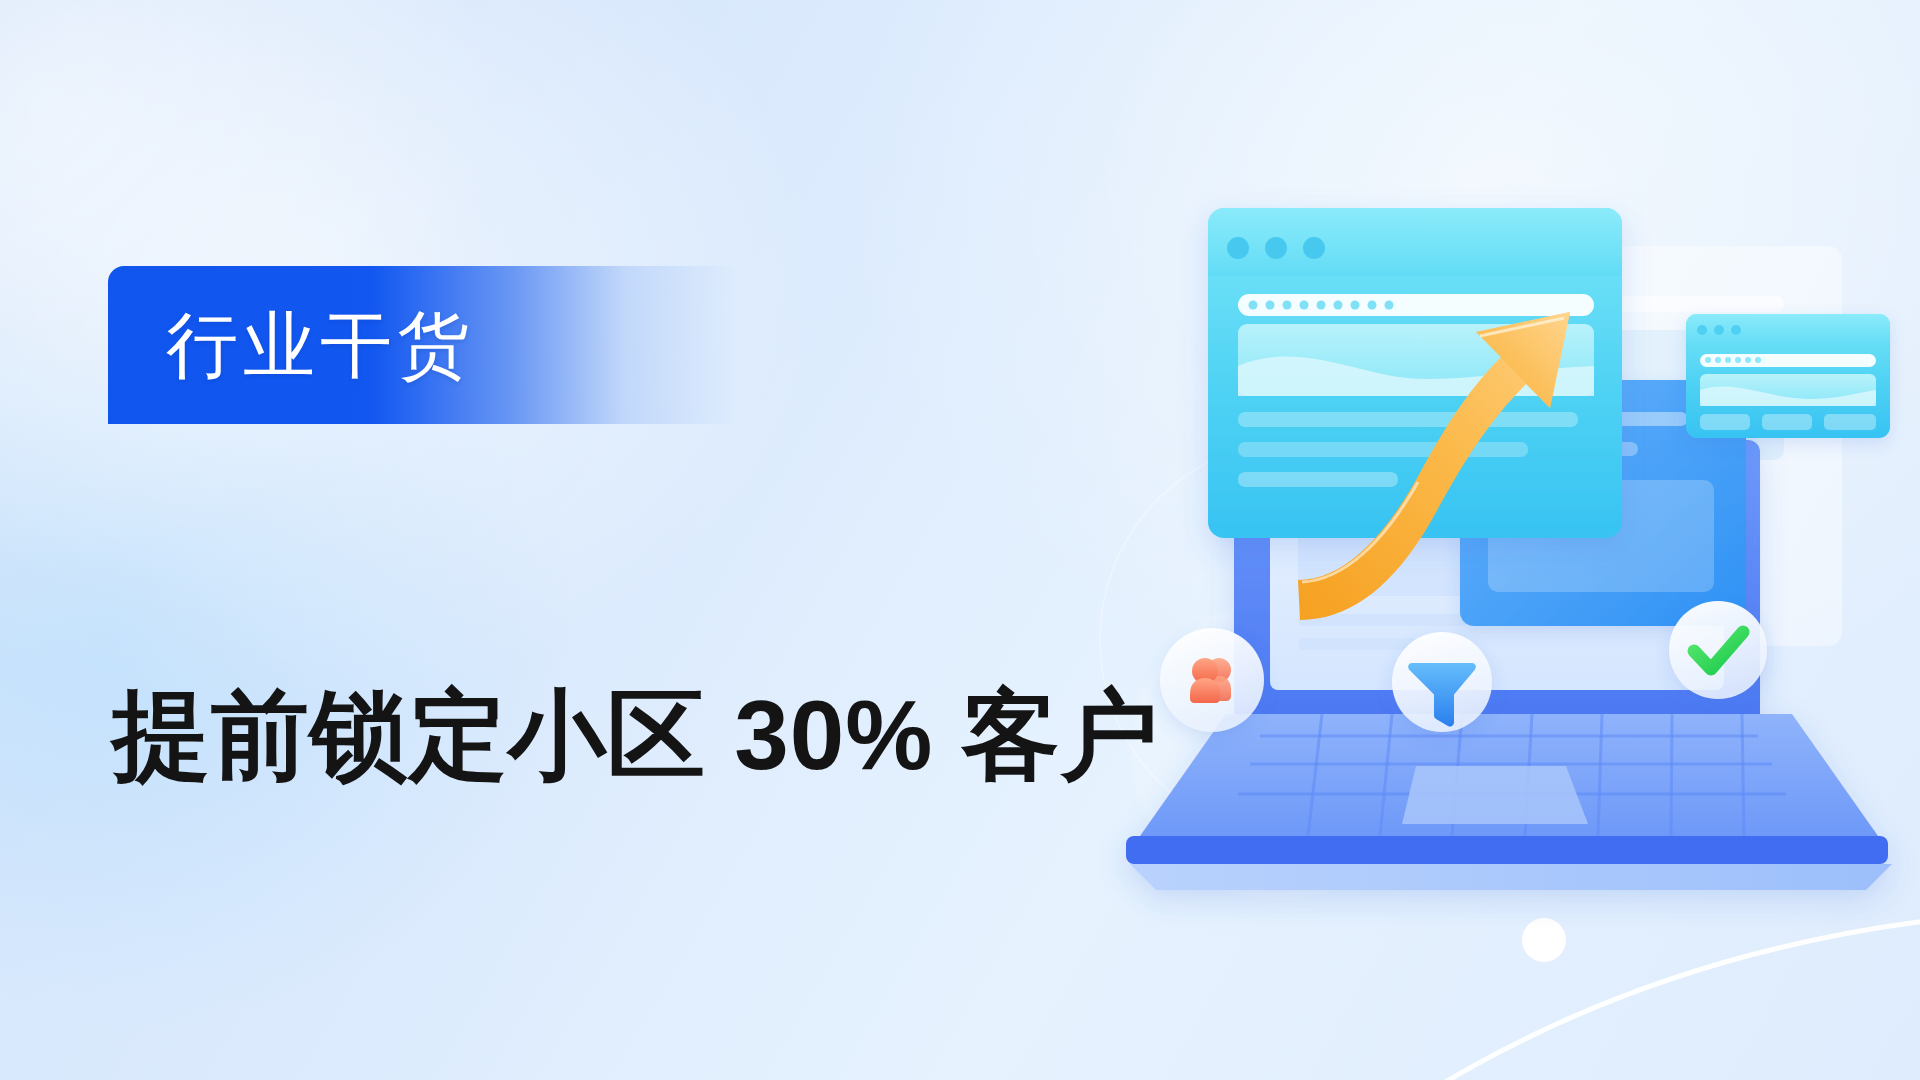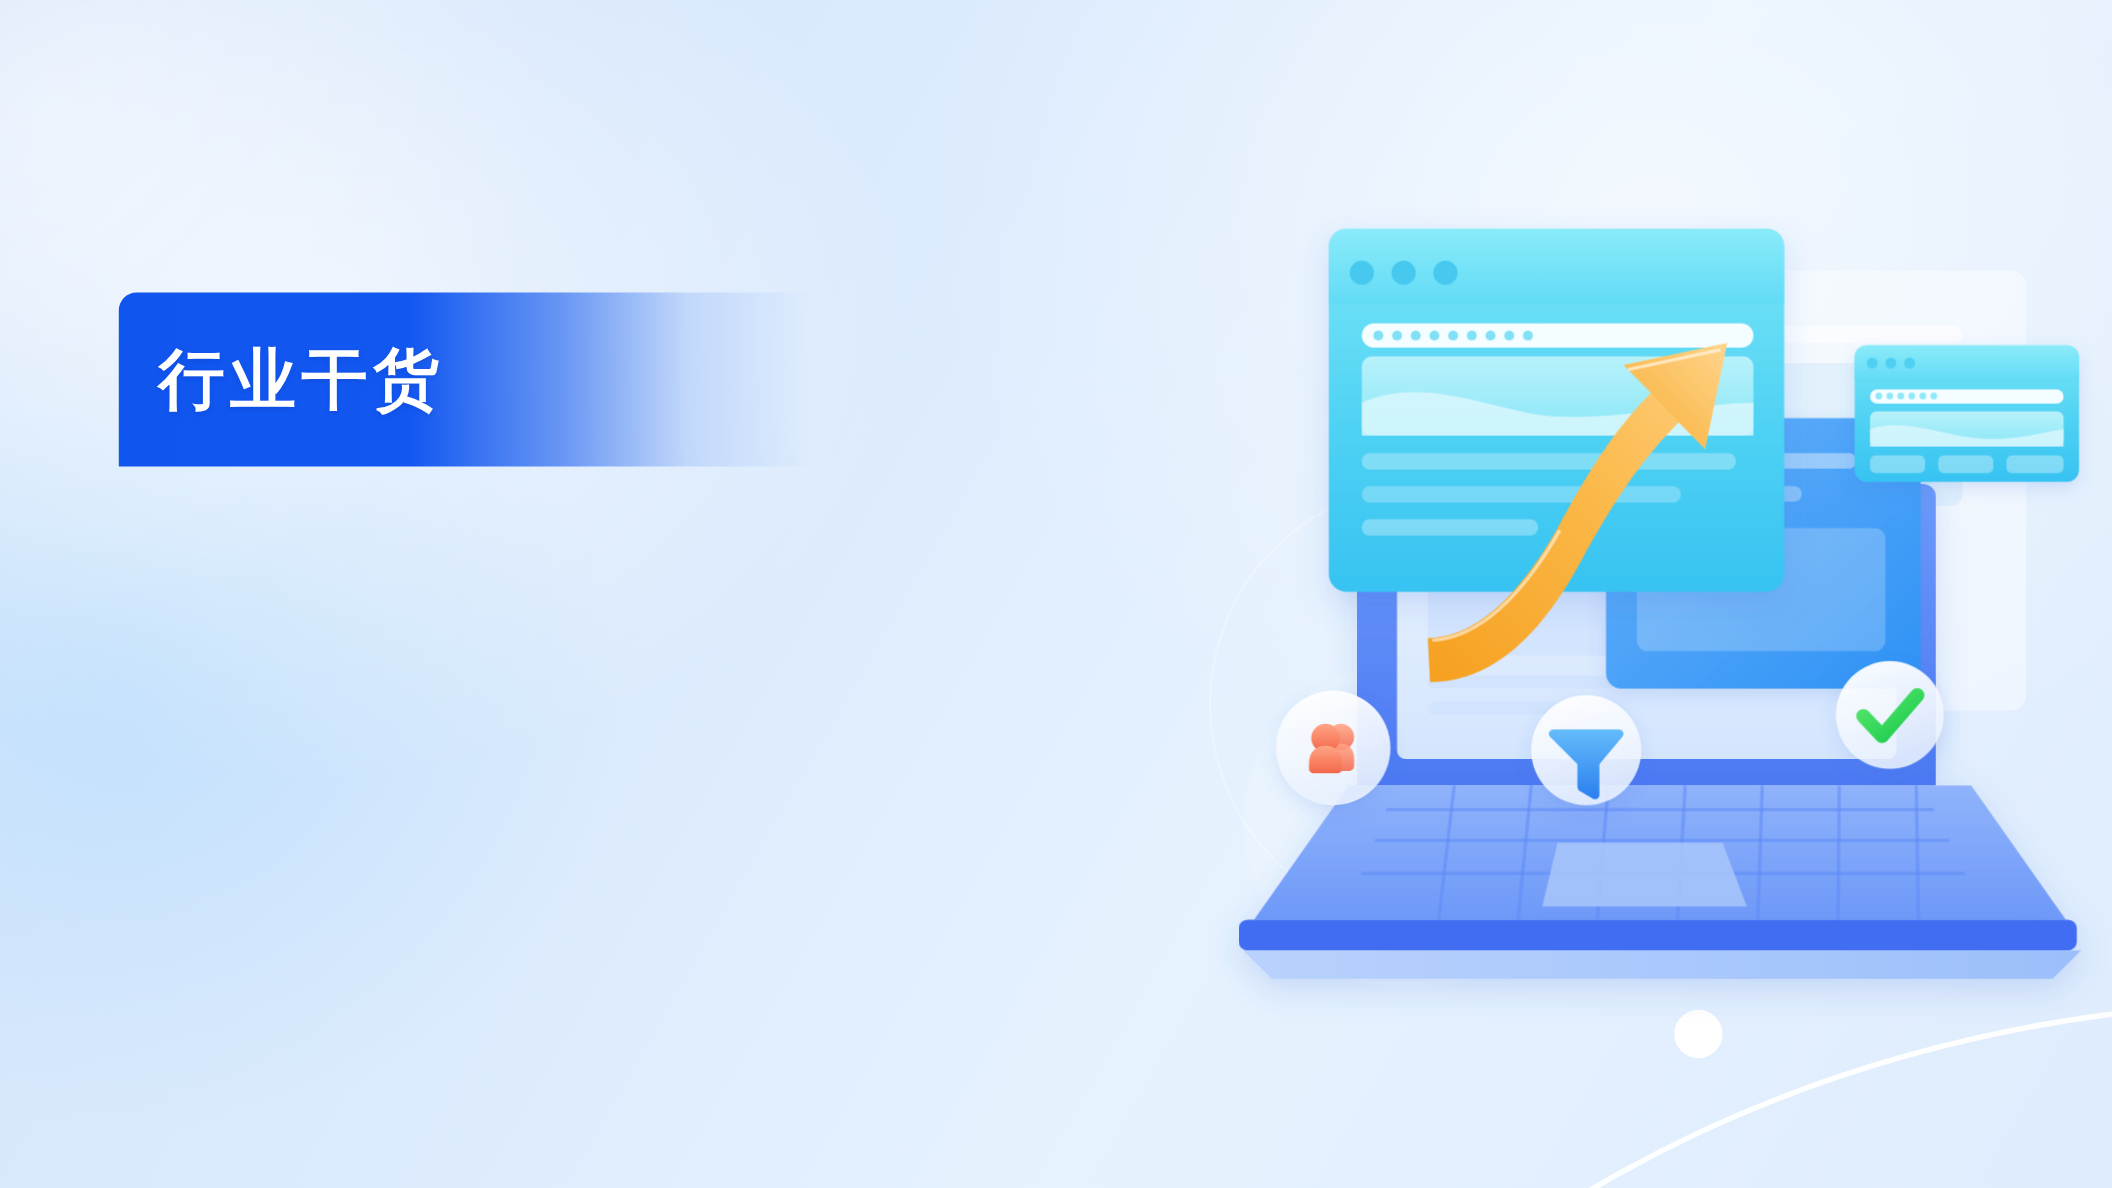--- a/index.html
+++ b/index.html
@@ -23,22 +23,22 @@
     background:rgba(255,255,255,.18);filter:blur(2px);}
   .bg-arc{position:absolute;left:980px;top:700px;width:1000px;height:700px;pointer-events:none;}
   .bg-dot{position:absolute;left:1522px;top:918px;width:44px;height:44px;border-radius:50%;background:#ffffff;}
   .bg-arc-small{position:absolute;left:1090px;top:430px;width:420px;height:420px;pointer-events:none;opacity:.55;}
 
   
   .badge{position:absolute;left:108px;top:266px;width:630px;height:158px;
     border-radius:16px 0 0 0;
     background:linear-gradient(90deg,#1155ef 0%, #1257f0 42%, rgba(56,116,240,.72) 64%, rgba(120,165,245,.30) 82%, rgba(170,200,248,0) 100%);
     display:flex;align-items:center;}
-  .badge-text{color:#ffffff;font-size:60px;font-weight:700;line-height:1;
-    letter-spacing:5px;margin-left:36px;white-space:nowrap;
+  .badge-text{color:#ffffff;font-size:72px;font-weight:400;line-height:1;
+    letter-spacing:5px;margin-left:58px;white-space:nowrap;
     text-shadow:0 2px 4px rgba(10,50,140,.18);}
 
   
   .headline{position:absolute;left:112px;font-weight:700;line-height:1;white-space:nowrap;}
   .headline-1{top:534px;font-size:98px;color:#1a5ef0;letter-spacing:1px;}
   .headline-2{top:686px;font-size:98px;color:#141414;letter-spacing:1px;}
 
   
   .illu{position:absolute;left:1130px;top:180px;width:790px;height:720px;}
   .illu svg{display:block;width:100%;height:100%;overflow:visible;}
@@ -57,20 +57,21 @@
 
   <svg class="bg-arc" viewBox="0 0 1000 700">
     <path d="M 120 690 C 330 420 620 250 1000 215" fill="none" stroke="rgba(255,255,255,.95)" stroke-width="5" stroke-linecap="round"></path>
   </svg>
   <div class="bg-dot"></div>
 
   <div class="badge">
     <span class="badge-text">行业干货</span>
   </div>
 
+  <div class="headline headline-2">提前锁定小区 30% 客户</div>
 
   <div class="illu">
     <svg viewBox="0 0 790 720" xmlns="http://www.w3.org/2000/svg">
       <defs>
         <linearGradient id="gCyan" x1="0" y1="0" x2="0" y2="1">
           <stop offset="0%" stop-color="#79e6f8"></stop>
           <stop offset="55%" stop-color="#4fd2f4"></stop>
           <stop offset="100%" stop-color="#37c3f2"></stop>
         </linearGradient>
         <linearGradient id="gCyanTop" x1="0" y1="0" x2="0" y2="1">

